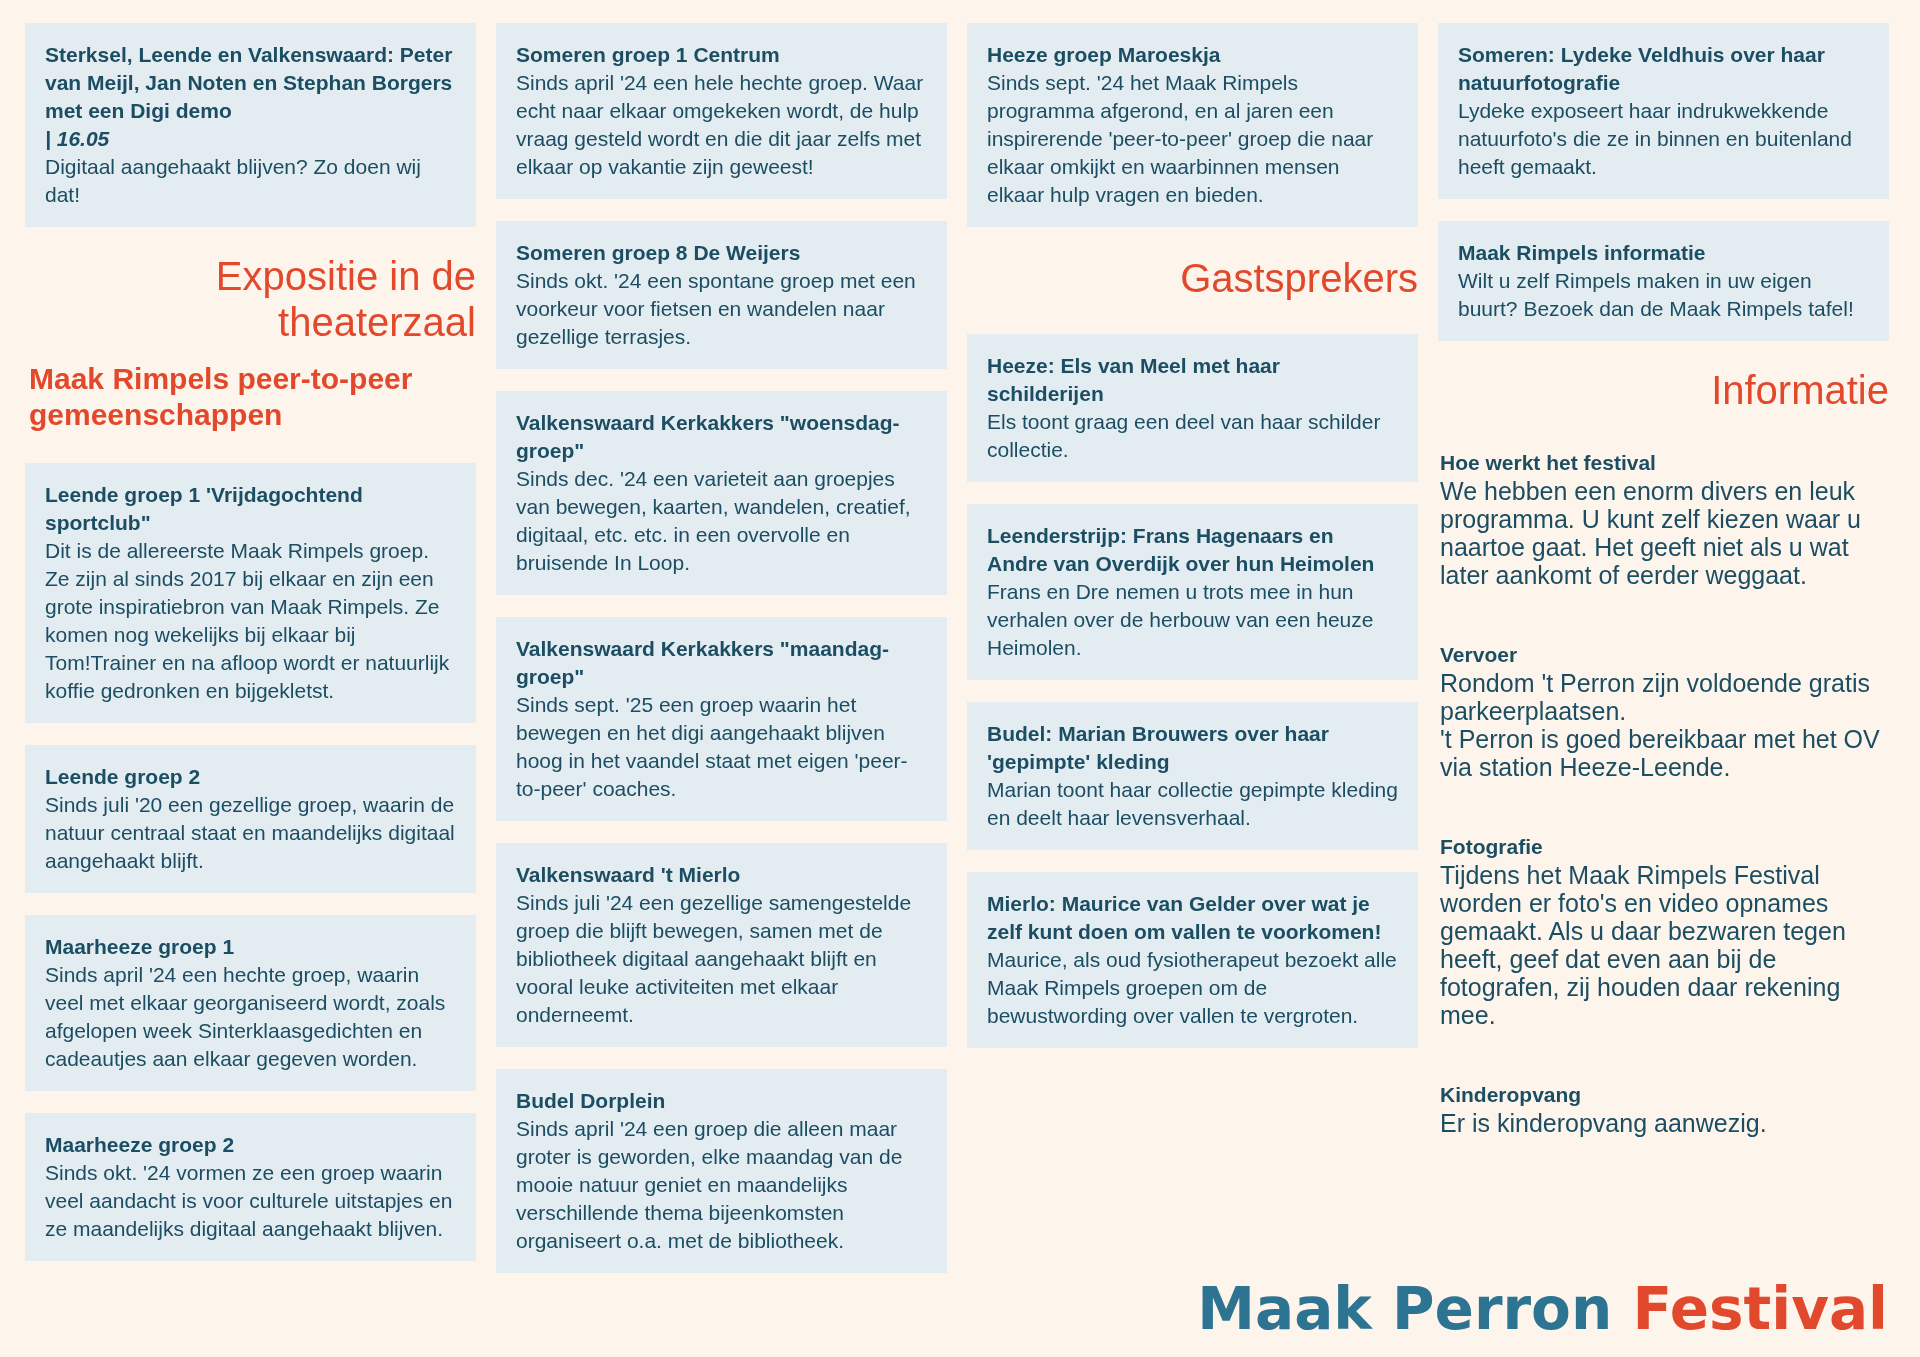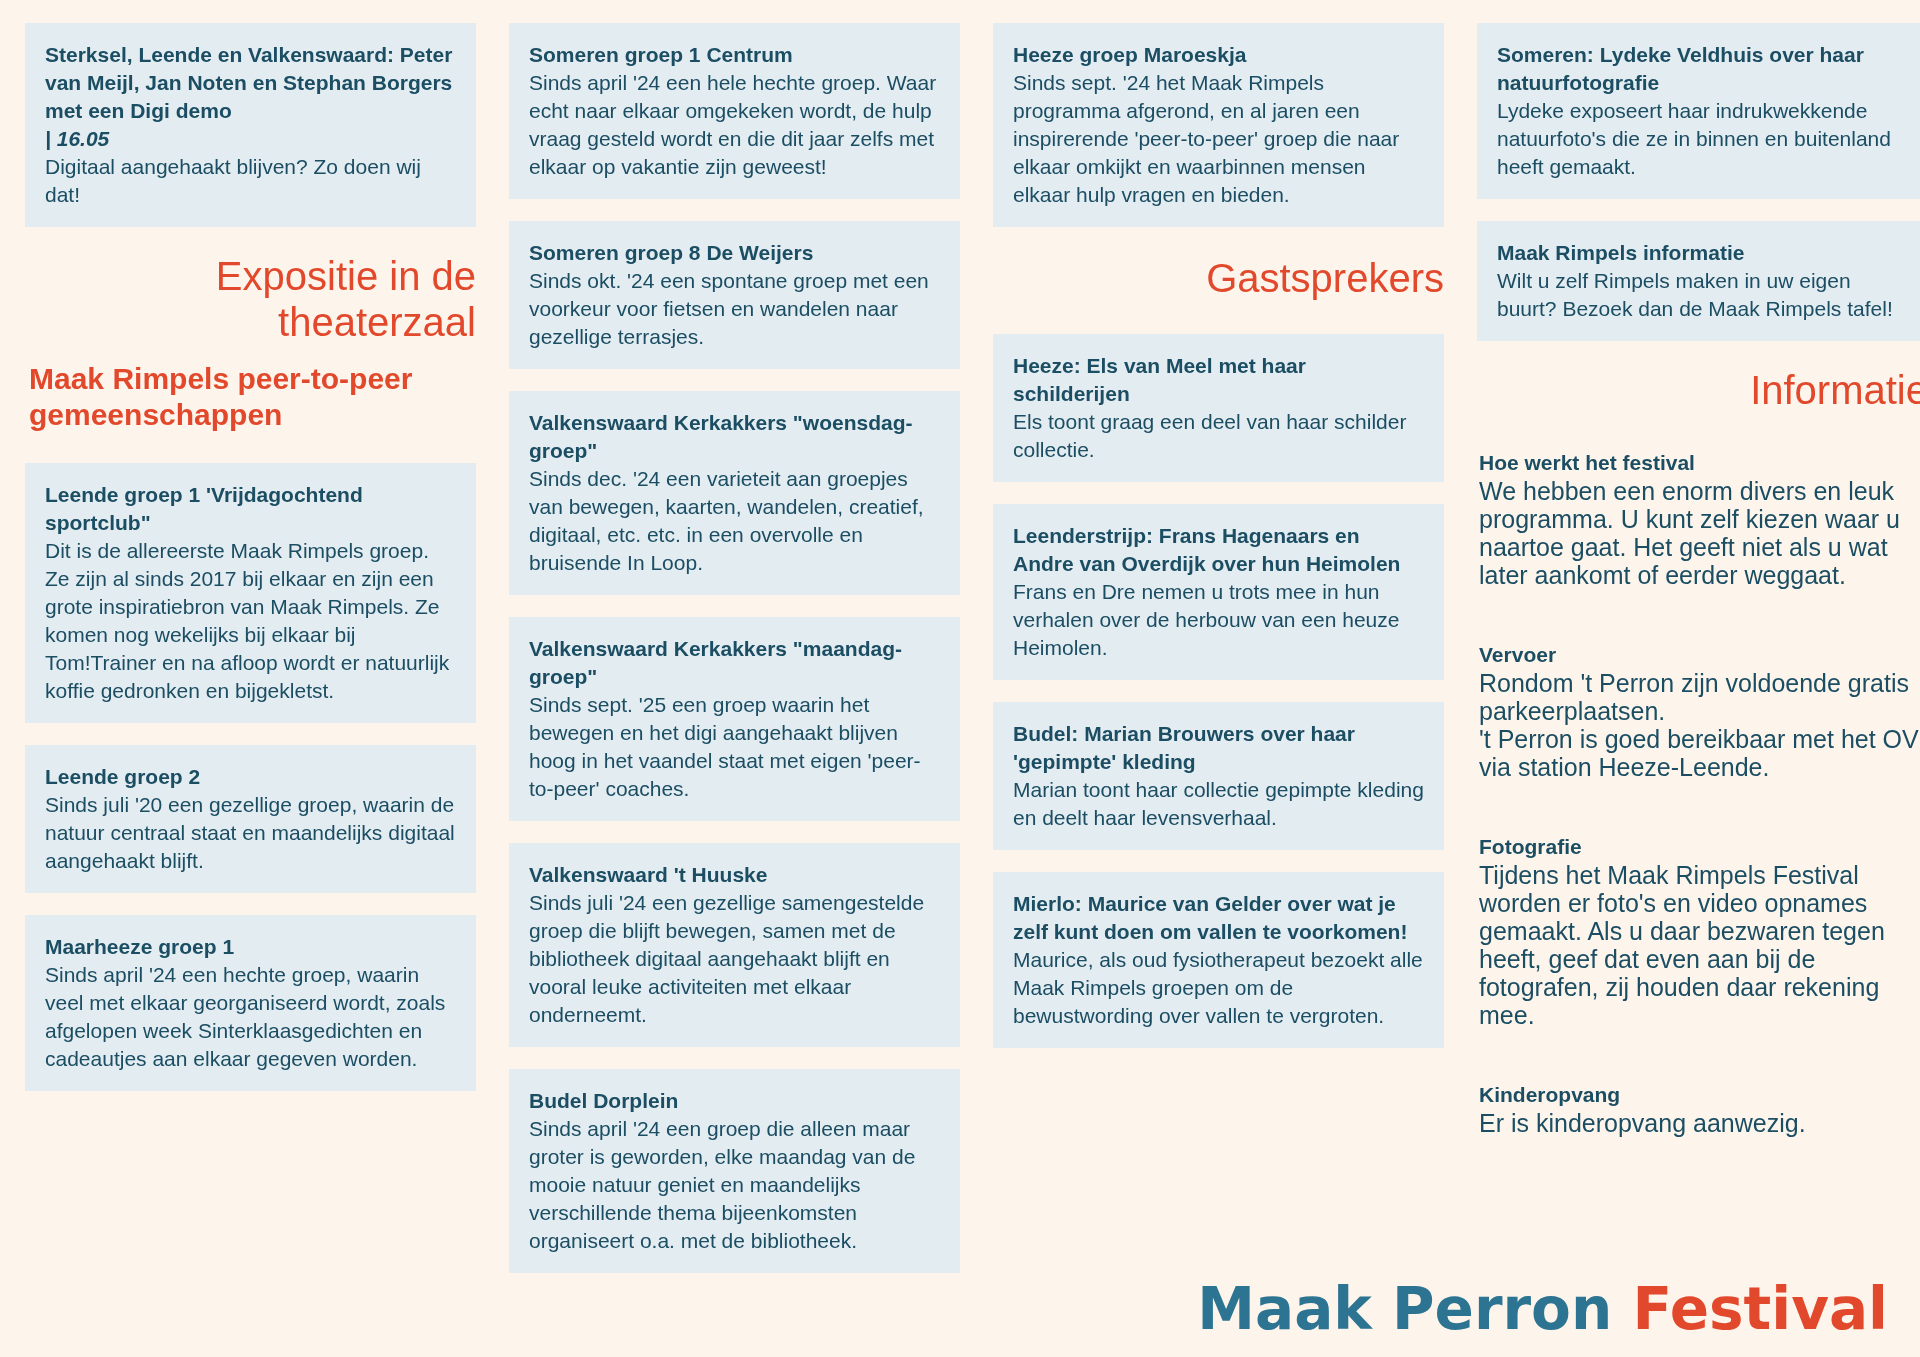--- a/index.html
+++ b/index.html
@@ -14,21 +14,21 @@
     color: var(--text, #1b4d63);
     font-family: "Liberation Sans", "DejaVu Sans", sans-serif;
     position: relative;
   }
   .poster {
     position: absolute;
     inset: 0;
     padding: 23px 0 11px 25px;
     box-sizing: border-box;
     display: flex;
-    gap: 33px;
+    gap: 20px;
   }
   .col {
     width: 451px;
     flex: 0 0 451px;
   }
   .box {
     background: var(--box_bg, #e3ecf1);
     padding: 18px 20px;
     margin-bottom: 22px;
     box-sizing: border-box;
@@ -114,41 +114,45 @@
       <div class="box-body">Dit is de allereerste Maak Rimpels groep. Ze zijn al sinds 2017 bij elkaar en zijn een grote inspiratiebron van Maak Rimpels. Ze komen nog wekelijks bij elkaar bij Tom!Trainer en na afloop wordt er natuurlijk koffie gedronken en bijgekletst.</div>
     </div>
     <div class="box">
       <div class="box-title">Leende groep 2</div>
       <div class="box-body">Sinds juli '20 een gezellige groep, waarin de natuur centraal staat en maandelijks digitaal aangehaakt blijft.</div>
     </div>
     <div class="box">
       <div class="box-title">Maarheeze groep 1</div>
       <div class="box-body">Sinds april '24 een hechte groep, waarin veel met elkaar georganiseerd wordt, zoals afgelopen week Sinterklaasgedichten en cadeautjes aan elkaar gegeven worden.</div>
     </div>
+    <div class="box">
+      <div class="box-title">Maarheeze groep 2</div>
+      <div class="box-body">Sinds okt. '24 vormen ze een groep waarin veel aandacht is voor culturele uitstapjes en ze maandelijks digitaal aangehaakt blijven.</div>
+    </div>
   </div>
 
   <div class="col">
     <div class="box">
       <div class="box-title">Someren groep 1 Centrum</div>
       <div class="box-body">Sinds april '24 een hele hechte groep. Waar echt naar elkaar omgekeken wordt, de hulp vraag gesteld wordt en die dit jaar zelfs met elkaar op vakantie zijn geweest!</div>
     </div>
     <div class="box">
       <div class="box-title">Someren groep 8 De Weijers</div>
       <div class="box-body">Sinds okt. '24 een spontane groep met een voorkeur voor fietsen en wandelen naar gezellige terrasjes.</div>
     </div>
     <div class="box">
       <div class="box-title">Valkenswaard Kerkakkers "woensdag-groep"</div>
       <div class="box-body">Sinds dec. '24 een varieteit aan groepjes van bewegen, kaarten, wandelen, creatief, digitaal, etc. etc. in een overvolle en bruisende In Loop.</div>
     </div>
     <div class="box">
       <div class="box-title">Valkenswaard Kerkakkers "maandag-groep"</div>
       <div class="box-body">Sinds sept. '25 een groep waarin het bewegen en het digi aangehaakt blijven hoog in het vaandel staat met eigen 'peer-to-peer' coaches.</div>
     </div>
     <div class="box">
-      <div class="box-title">Valkenswaard 't Huuske</div>
+      <div class="box-title">Valkenswaard 't Mierlo</div>
       <div class="box-body">Sinds juli '24 een gezellige samengestelde groep die blijft bewegen, samen met de bibliotheek digitaal aangehaakt blijft en vooral leuke activiteiten met elkaar onderneemt.</div>
     </div>
     <div class="box">
       <div class="box-title">Budel Dorplein</div>
       <div class="box-body">Sinds april '24 een groep die alleen maar groter is geworden, elke maandag van de mooie natuur geniet en maandelijks verschillende thema bijeenkomsten organiseert o.a. met de bibliotheek.</div>
     </div>
   </div>
 
   <div class="col">
     <div class="box">

